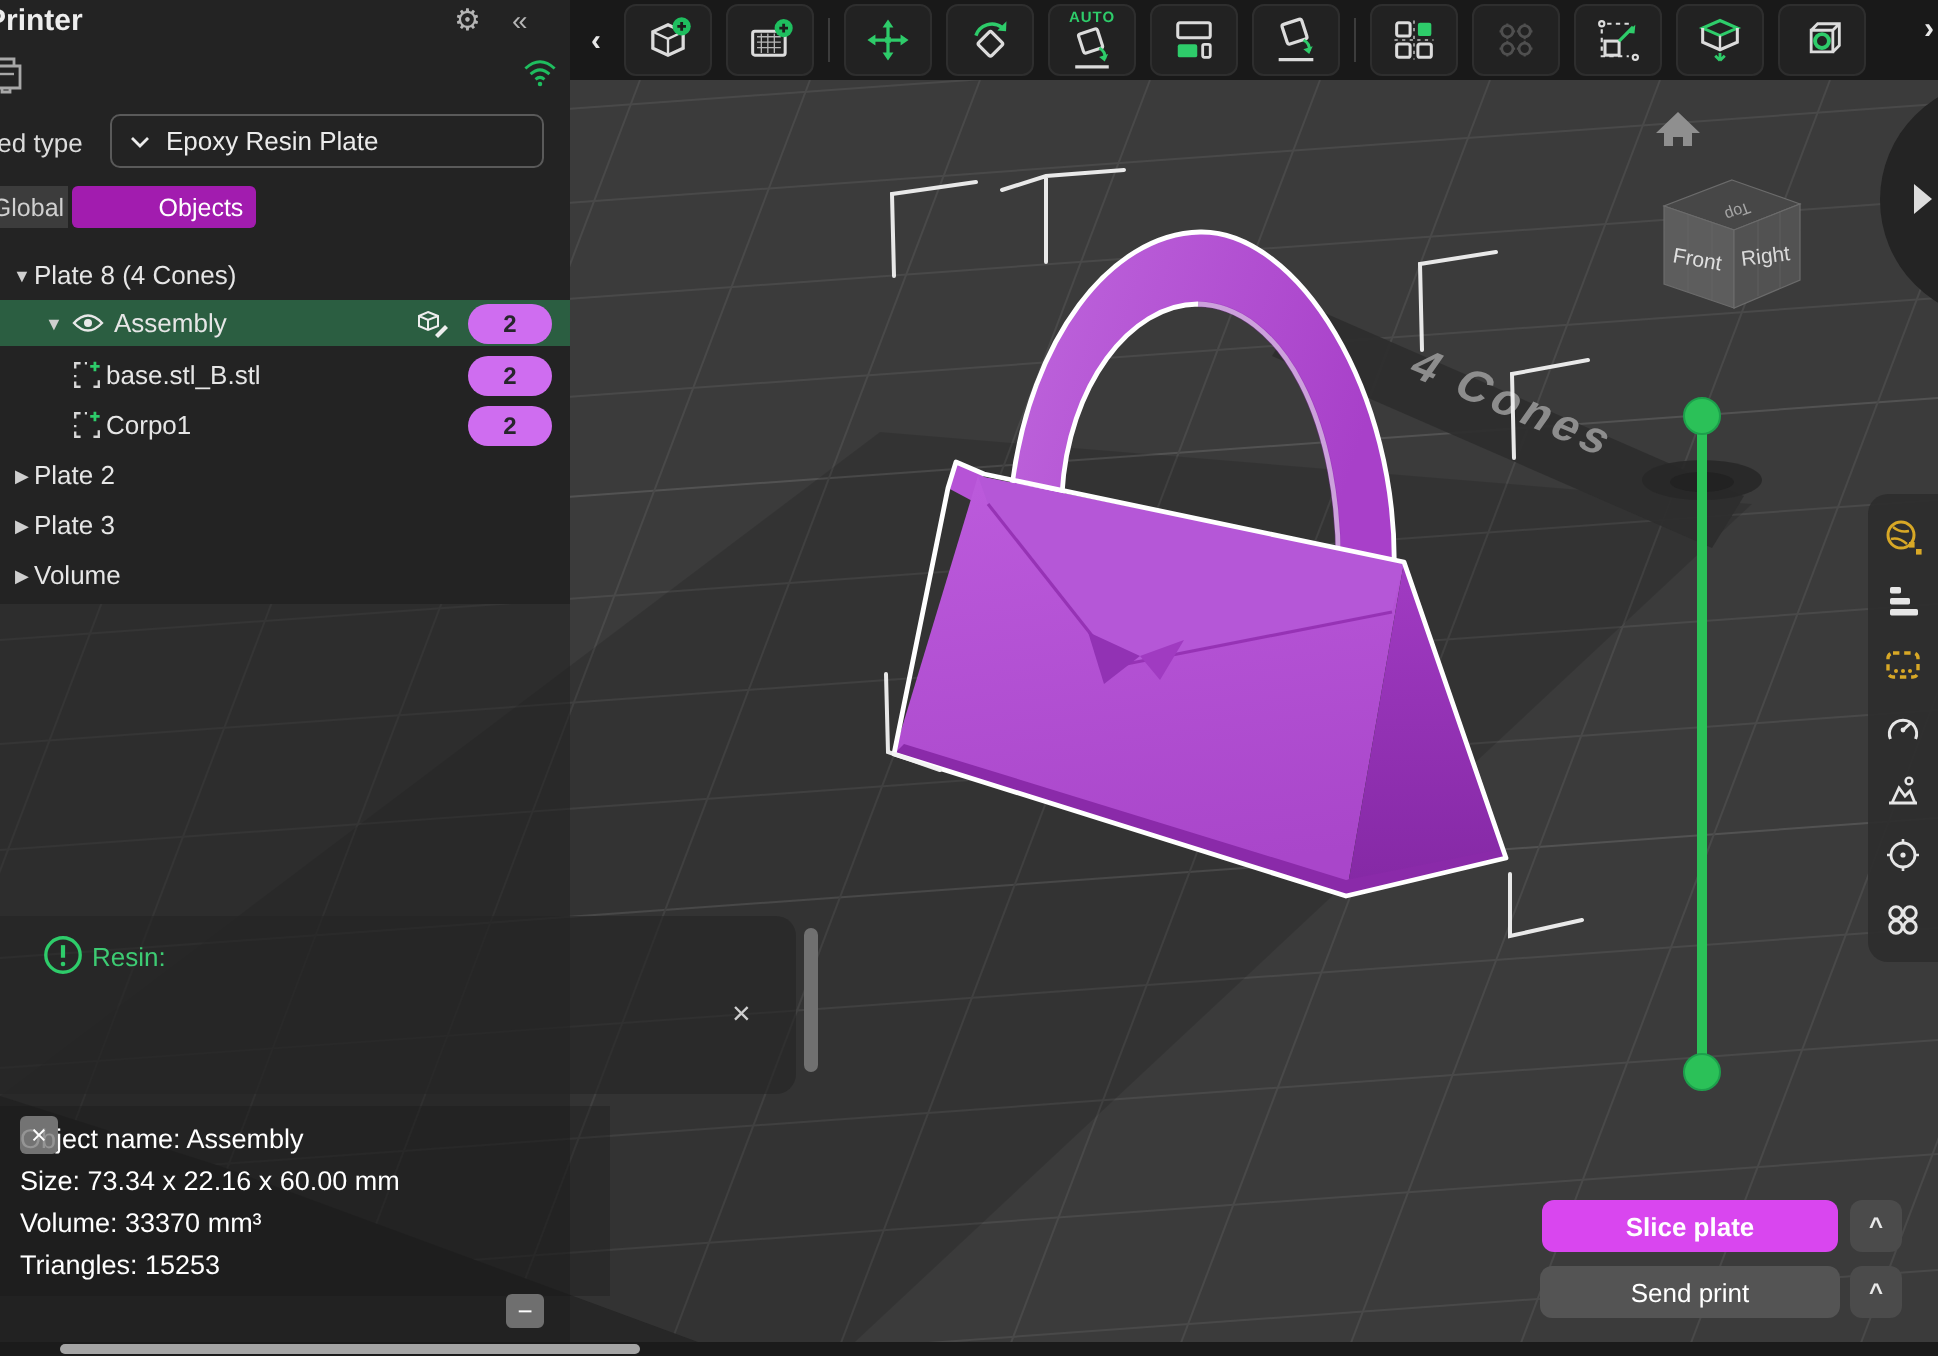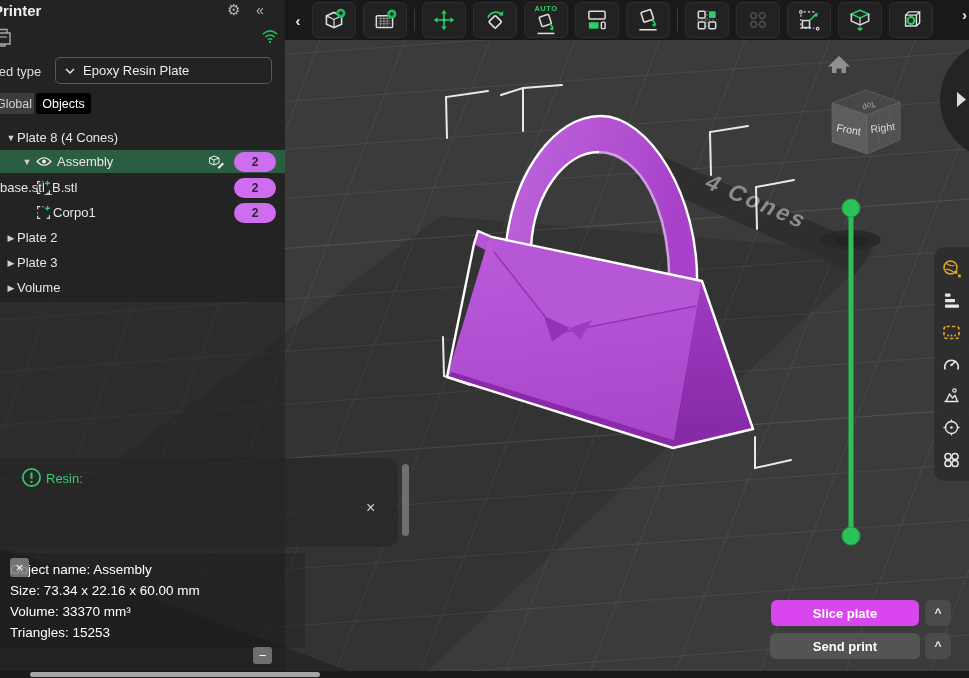--- a/index.html
+++ b/index.html
@@ -28,22 +28,22 @@
   .printer-sel{position:absolute;left:27px;top:23px;width:228px;height:25px;border:1px solid #4f4f4f;
                border-radius:5px;background:#1e1e1e;display:flex;align-items:center;box-sizing:border-box;}
   .printer-sel .val{flex:1;color:#3dcb73;font-size:12.5px;padding-left:6px;white-space:nowrap;overflow:hidden;}
   .printer-sel .chev{margin-left:8px;color:#3dcb73;}
   .pencil-cell{width:26px;height:100%;border-left:1px solid #4f4f4f;display:flex;align-items:center;justify-content:center;color:#e8e8e8;font-size:13px;}
   .bed-label{position:absolute;left:-10px;top:64px;font-size:13px;color:#dcdcdc;}
   .bed-sel{position:absolute;left:55px;top:57px;width:217px;height:27px;border:1px solid #5a5a5a;border-radius:5px;
            display:flex;align-items:center;gap:8px;padding-left:9px;box-sizing:border-box;color:#ececec;font-size:13px;}
   .tab-global{position:absolute;left:-6px;top:93px;width:40px;height:21px;background:#3c3c3c;color:#d0d0d0;
               font-size:12.5px;display:flex;align-items:center;justify-content:center;}
-  .tab-objects{position:absolute;left:36px;top:93px;width:55px;height:21px;background:#000000;color:#fff;
-              border-radius:3px;font-size:12.5px;display:flex;align-items:center;justify-content:center;}
+  .tab-objects{position:absolute;left:36px;top:93px;width:55px;height:21px;background:#a21caf;color:#fff;
+              border-radius:3px;font-size:12.5px;display:flex;align-items:center;justify-content:center;padding-left:37px;}
   .tree-row{position:absolute;left:0;width:285px;height:23px;display:flex;align-items:center;color:#e6e6e6;font-size:13px;}
   .tree-row .arrow{width:12px;text-align:center;font-size:9px;color:#cfcfcf;margin-left:5px;}
   .tree-row.sel{background:#2b5e41;}
   .badge{position:absolute;left:234px;width:42px;height:20px;border-radius:10px;background:#cf6df0;color:#26262b;
          font-size:12px;font-weight:bold;display:flex;align-items:center;justify-content:center;}
   
   .rbar{position:absolute;left:934px;top:247px;width:35px;height:234px;background:rgba(45,45,45,.93);
         border-radius:10px 0 0 10px;display:flex;flex-direction:column;align-items:center;justify-content:space-evenly;}
   
   .tips{position:absolute;left:0;top:458px;width:398px;height:89px;background:rgba(36,36,36,.58);border-radius:0 10px 10px 0;}
@@ -58,21 +58,21 @@
   .oi-close{position:absolute;left:243px;top:5px !important;width:19px;height:19px;background:rgba(130,130,130,.85);
             border-radius:3px;color:#fff;font-size:14px;display:flex;align-items:center;justify-content:center;font-weight:normal !important;}
   .mini-btn{position:absolute;left:253px;top:647px;width:19px;height:17px;background:#6f6f6f;border-radius:3px;
             color:#fff;font-size:13px;display:flex;align-items:center;justify-content:center;}
   
   .bstrip{position:absolute;left:0;top:671px;width:969px;height:7px;background:#1b1b1b;}
   .bscroll{position:absolute;left:30px;top:672px;width:290px;height:5px;background:#a5a5a5;border-radius:3px;}
   .btn-slice{position:absolute;left:771px;top:600px;width:148px;height:26px;background:#d946ef;border-radius:6px;
              color:#fff;font-size:13px;font-weight:bold;display:flex;align-items:center;justify-content:center;cursor:pointer;}
   .btn-send{position:absolute;left:770px;top:633px;width:150px;height:26px;background:#545454;border-radius:6px;
-             color:#fff;font-size:13px;font-weight:bold;display:flex;align-items:center;justify-content:center;cursor:pointer;}
+             color:#fff;font-size:13px;font-weight:normal;display:flex;align-items:center;justify-content:center;cursor:pointer;}
   .btn-caret{position:absolute;width:26px;height:26px;background:#4b4b4b;border-radius:6px;color:#e8e8e8;
              font-size:12px;font-weight:bold;display:flex;align-items:center;justify-content:center;cursor:pointer;}
 </style>
 </head>
 <body>
 
 <div class="app">
 
   <svg id="scene" width="969" height="678" viewBox="0 0 969 678">
     <defs>
@@ -347,21 +347,21 @@
         <path d="M9.5 13.5 L14.5 8.5 L16 10 L11 15 Z" fill="#eee"></path>
       </svg>
       <span class="badge">2</span>
     </div>
 
     <div class="tree-row" style="top:176px">
       <svg class="abs" style="left:36px;top:4px" width="15" height="15" viewBox="0 0 14 14">
         <path d="M1.5 4 V1.5 H4 M12.5 9.5 V12.5 H10 M4 12.5 H1.5 V10 M1.5 7 V8 M6 1.5 H7" stroke="#d8d8d8" fill="none" stroke-width="1.1"></path>
         <path d="M10.7 0.8 V5.2 M8.5 3 H12.9" stroke="#2ecc6a" stroke-width="1.3"></path>
       </svg>
-      <span style="">base.stl_B.stl</span>
+      <span style="margin-left:53px">base.stl_B.stl</span>
       <span class="badge">2</span>
     </div>
 
     <div class="tree-row" style="top:201px">
       <svg class="abs" style="left:36px;top:4px" width="15" height="15" viewBox="0 0 14 14">
         <path d="M1.5 4 V1.5 H4 M12.5 9.5 V12.5 H10 M4 12.5 H1.5 V10 M1.5 7 V8 M6 1.5 H7" stroke="#d8d8d8" fill="none" stroke-width="1.1"></path>
         <path d="M10.7 0.8 V5.2 M8.5 3 H12.9" stroke="#2ecc6a" stroke-width="1.3"></path>
       </svg>
       <span style="margin-left:53px">Corpo1</span>
       <span class="badge">2</span>

